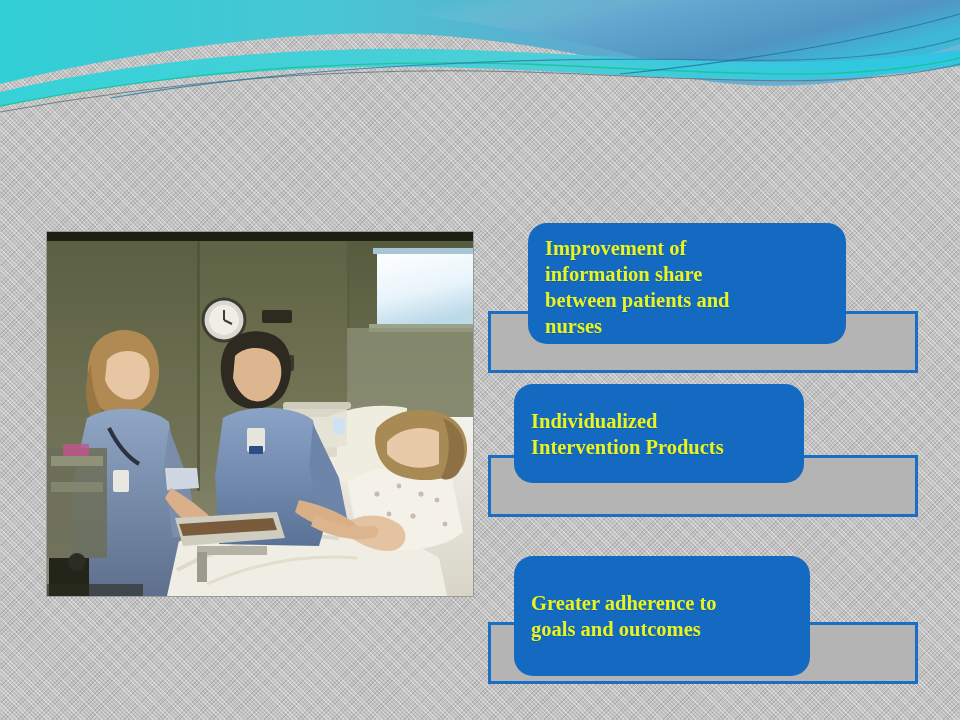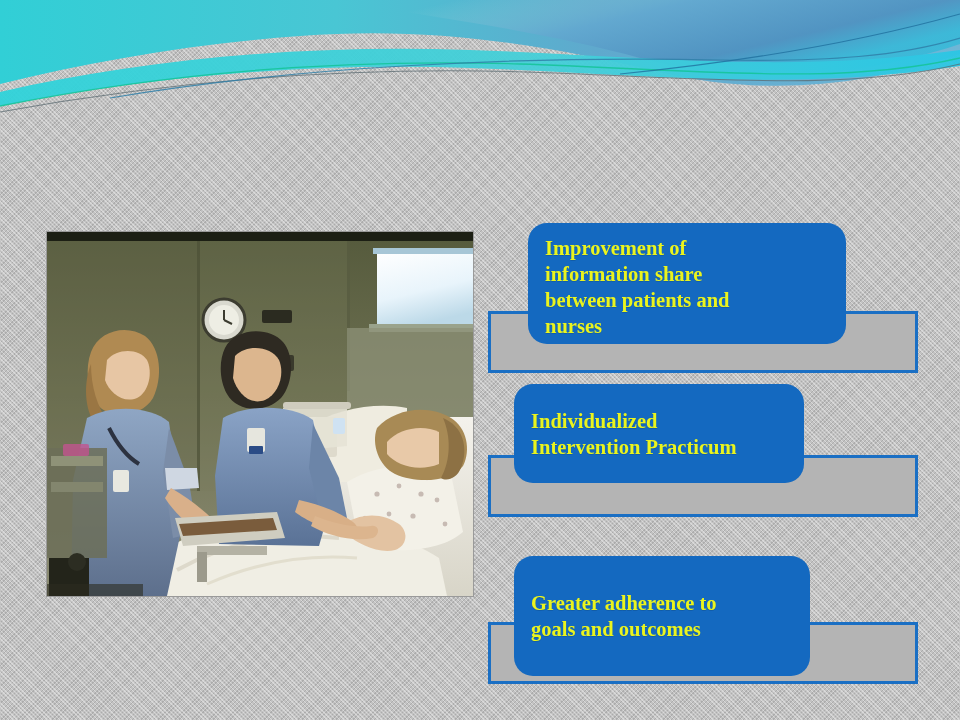--- a/index.html
+++ b/index.html
@@ -248,21 +248,21 @@
 information share
 between patients and
 nurses</span>
     </div>
   </div>
 
   <div class="callout" id="callout-2">
     <div class="outline-rect"></div>
     <div class="bubble">
       <span class="bubble-text">Individualized
-Intervention Practicum</span>
+Intervention Products</span>
     </div>
   </div>
 
   <div class="callout" id="callout-3">
     <div class="outline-rect"></div>
     <div class="bubble">
       <span class="bubble-text">Greater adherence to
 goals and outcomes</span>
     </div>
   </div>

